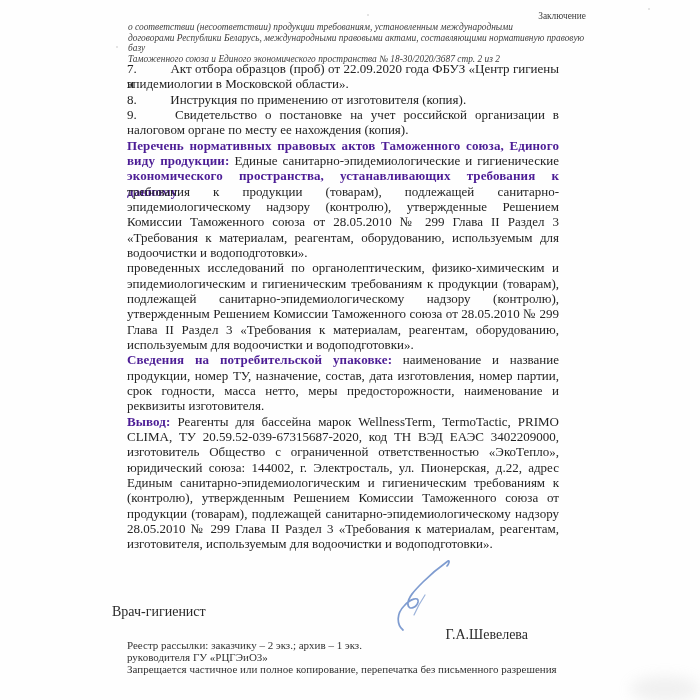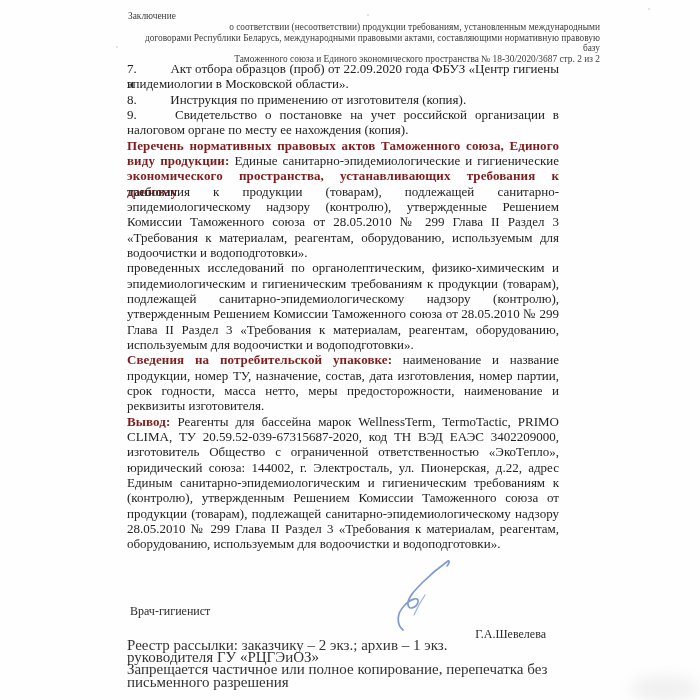--- a/index.html
+++ b/index.html
@@ -3,37 +3,37 @@
 <meta charset="utf-8">
 <style>
   html,body { margin:0; padding:0; background:#ffffff; }
   .page {
     position:relative; width:700px; height:700px; background:#fefefe;
     font-family:"Liberation Serif", serif; color:#262626; overflow:hidden;
   }
   
   .doc-header { position:absolute; top:11px; left:128px; width:472px;
     font-size:9.4px; line-height:10.8px; color:#3d3d3d; }
-  .doc-header .title-line { padding-right:14px;font-family:Liberation Serif, serif; }
-  .doc-header .hline { text-align:right; }
+  .doc-header .title-line { text-align:right; padding-right:14px;font-family:Liberation Serif, serif; }
+  .doc-header .hline { text-align:left;font-style:italic; }
   
   .body-col { position:absolute; top:61px; left:127px; width:432px;
     font-size:13px; line-height:15.33px; color:#232323; }
   .line { text-align:justify; text-align-last:justify; height:15.33px; }
   .line.last { text-align-last:left; }
   .seg-num { display:inline-block; width:40px; }
-  .seg-b { font-weight:700; color:#7f1d1d; letter-spacing:0.1px; }
+  .seg-b { font-weight:700; color:#4c1d95; letter-spacing:0.1px; }
   
-  .sig-row { position:absolute; top:604px; left:130px; width:432px;
-    display:flex; justify-content:space-between; font-size:12px; color:#2a2a2a; }
+  .sig-row { position:absolute; top:604px; left:112px; width:432px;
+    display:flex; justify-content:space-between; font-size:14px; color:#2a2a2a; }
   .sig-name { padding-right:16px;margin-top:23px; }
   .sig-svg { position:absolute; left:394px; top:560px; }
   
   .doc-footer { position:absolute; top:639px; left:127px; width:472px;
-    font-size:15px; line-height:12.2px; color:#333333; }
+    font-size:11px; line-height:12.2px; color:#333333; }
   
   .speck { position:absolute; border-radius:50%; background:#9a9a9a; opacity:0.35; }
   .blob { position:absolute; left:630px; top:676px; width:70px; height:26px;
     border-radius:50%; background:#b5b5b5; opacity:0.18; filter:blur(7px); }
 </style>
 </head>
 <body>
 
 <div class="page">
 
@@ -82,21 +82,21 @@
       </div>
       <div class="block">
         <div class="line"><span class="seg-b">Вывод:</span> <span>Реагенты для бассейна марок  WellnessTerm, TermoTactic, PRIMO</span></div>
         <div class="line"><span>CLIMA, ТУ 20.59.52-039-67315687-2020, код ТН ВЭД ЕАЭС 3402209000,</span></div>
         <div class="line"><span>изготовитель Общество с ограниченной ответственностью «ЭкоТепло»,</span></div>
         <div class="line"><span>юридический союза: 144002, г. Электросталь, ул. Пионерская, д.22, адрес</span></div>
         <div class="line"><span>Единым санитарно-эпидемиологическим и гигиеническим требованиям к</span></div>
         <div class="line"><span>(контролю), утвержденным Решением Комиссии Таможенного союза от</span></div>
         <div class="line"><span>продукции (товарам), подлежащей санитарно-эпидемиологическому надзору</span></div>
         <div class="line"><span>28.05.2010 № 299 Глава II Раздел 3 «Требования к материалам, реагентам,</span></div>
-        <div class="line last"><span>оборудованию, используемым для водоочистки и водоподготовки».</span></div>
+        <div class="line last"><span>изготовителя, используемым для водоочистки и водоподготовки».</span></div>
       </div>
     </div>
 
   <svg class="sig-svg" width="64" height="78" viewBox="0 0 64 78">
     <path d="M 9,70 C 2,64 3,53 10,46 C 16,39 25,36 24,42 C 23,47 15,51 14,45 C 13,38 21,30 29,22 C 37,14 47,6 54,1 C 56,0 55,4 53,6" fill="none" stroke="#7191cb" stroke-width="1.7" stroke-linecap="round" opacity="0.9"></path>
     <path d="M 20,55 C 23,48 27,41 31,35" fill="none" stroke="#7191cb" stroke-width="1.2" stroke-linecap="round" opacity="0.7"></path>
   </svg>
 
   <div class="sig-row">
     <span class="sig-role">Врач-гигиенист</span>

